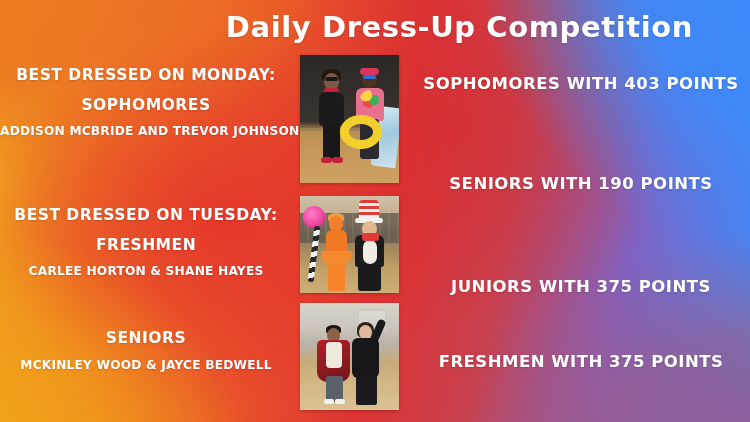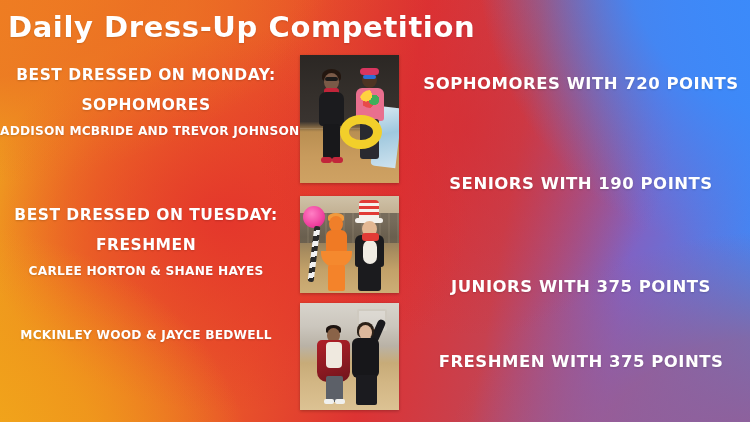--- a/index.html
+++ b/index.html
@@ -44,22 +44,22 @@
     background:radial-gradient(ellipse 330px 260px at 30% 52%,
       rgba(227,48,44,0.85) 0%, rgba(227,48,44,0.35) 48%, rgba(227,48,44,0) 74%);
   }
   .bg-mid-red2 {
     background:radial-gradient(ellipse 300px 300px at 62% 30%,
       rgba(214,42,48,0.55) 0%, rgba(214,42,48,0) 70%);
   }
 
   
   .deck-title {
-    position:absolute; left:8px; top:10px; width:693px;
-    text-align:left;
+    position:absolute; left:0; top:10px; width:693px;
+    text-align:right;
     font-family:"DejaVu Sans", sans-serif;
     font-size:29px; font-weight:bold;
     letter-spacing:0.6px;
     color:#ffffff;
     text-shadow:0 1px 2px rgba(0,0,0,0.13);
     z-index:5;
   }
 
   .col-left  { position:absolute; left:0;   top:0; width:292px; height:422px; z-index:5; }
   .col-right { position:absolute; left:412px; top:0; width:338px; height:422px; z-index:5; }
@@ -224,20 +224,21 @@
       <div class="names">CARLEE HORTON &amp; SHANE HAYES</div>
     </div>
 
     <div class="award award-0">
       <div class="head">BEST DRESSED ON MONDAY:</div>
       <div class="grade">SOPHOMORES</div>
       <div class="names">ADDISON MCBRIDE AND TREVOR JOHNSON</div>
     </div>
 
     <div class="award award-2">
+      <div class="grade">SENIORS</div>
       <div class="names">MCKINLEY WOOD &amp; JAYCE BEDWELL</div>
     </div>
   </div>
 
   <div class="photo photo-0">
     <div class="ph-inner gym-dark"></div>
     <div class="p0-floorline"></div>
     <div class="blob p0-a-hair"></div>
     <div class="blob p0-a-head"></div>
     <div class="bar  p0-a-glass"></div>
@@ -287,19 +288,19 @@
     <div class="bar  p2-a-shoeL"></div>
     <div class="bar  p2-a-shoeR"></div>
     <div class="bar  p2-b-arm"></div>
     <div class="blob p2-b-hair"></div>
     <div class="blob p2-b-head"></div>
     <div class="bar  p2-b-body"></div>
     <div class="bar  p2-b-legs"></div>
   </div>
 
   <div class="col-right">
-    <div class="score score-0">SOPHOMORES WITH 720 POINTS</div>
+    <div class="score score-0">SOPHOMORES WITH 403 POINTS</div>
     <div class="score score-1">SENIORS WITH 190 POINTS</div>
     <div class="score score-2">JUNIORS WITH 375 POINTS</div>
     <div class="score score-3">FRESHMEN WITH 375 POINTS</div>
   </div>
 
 </div>
 
 </body></html>

